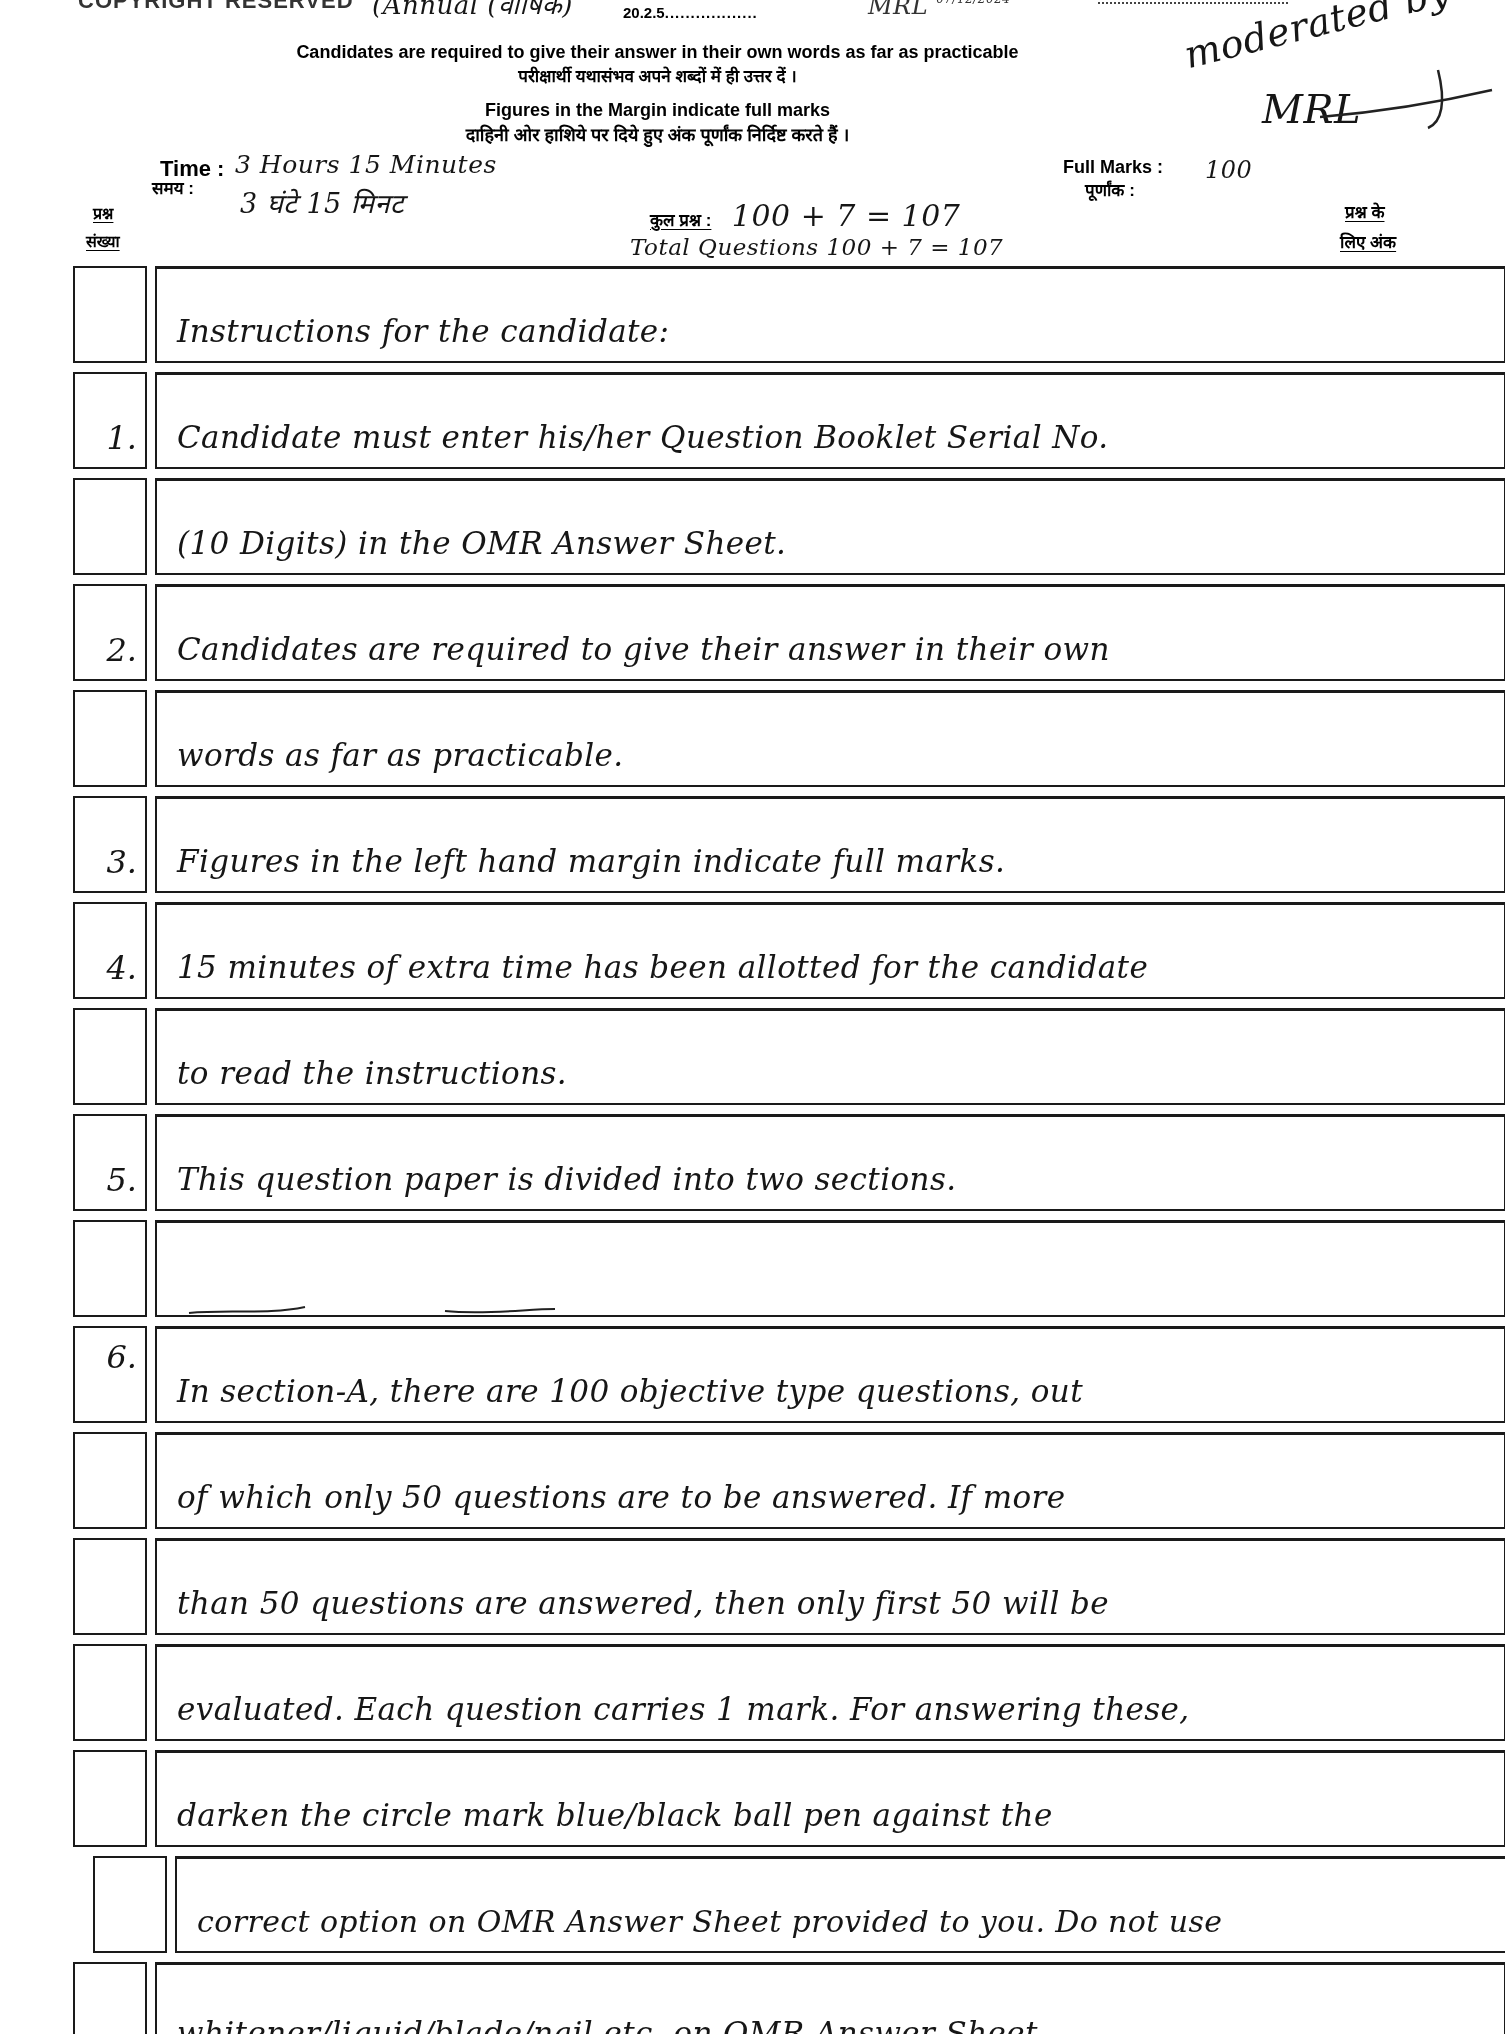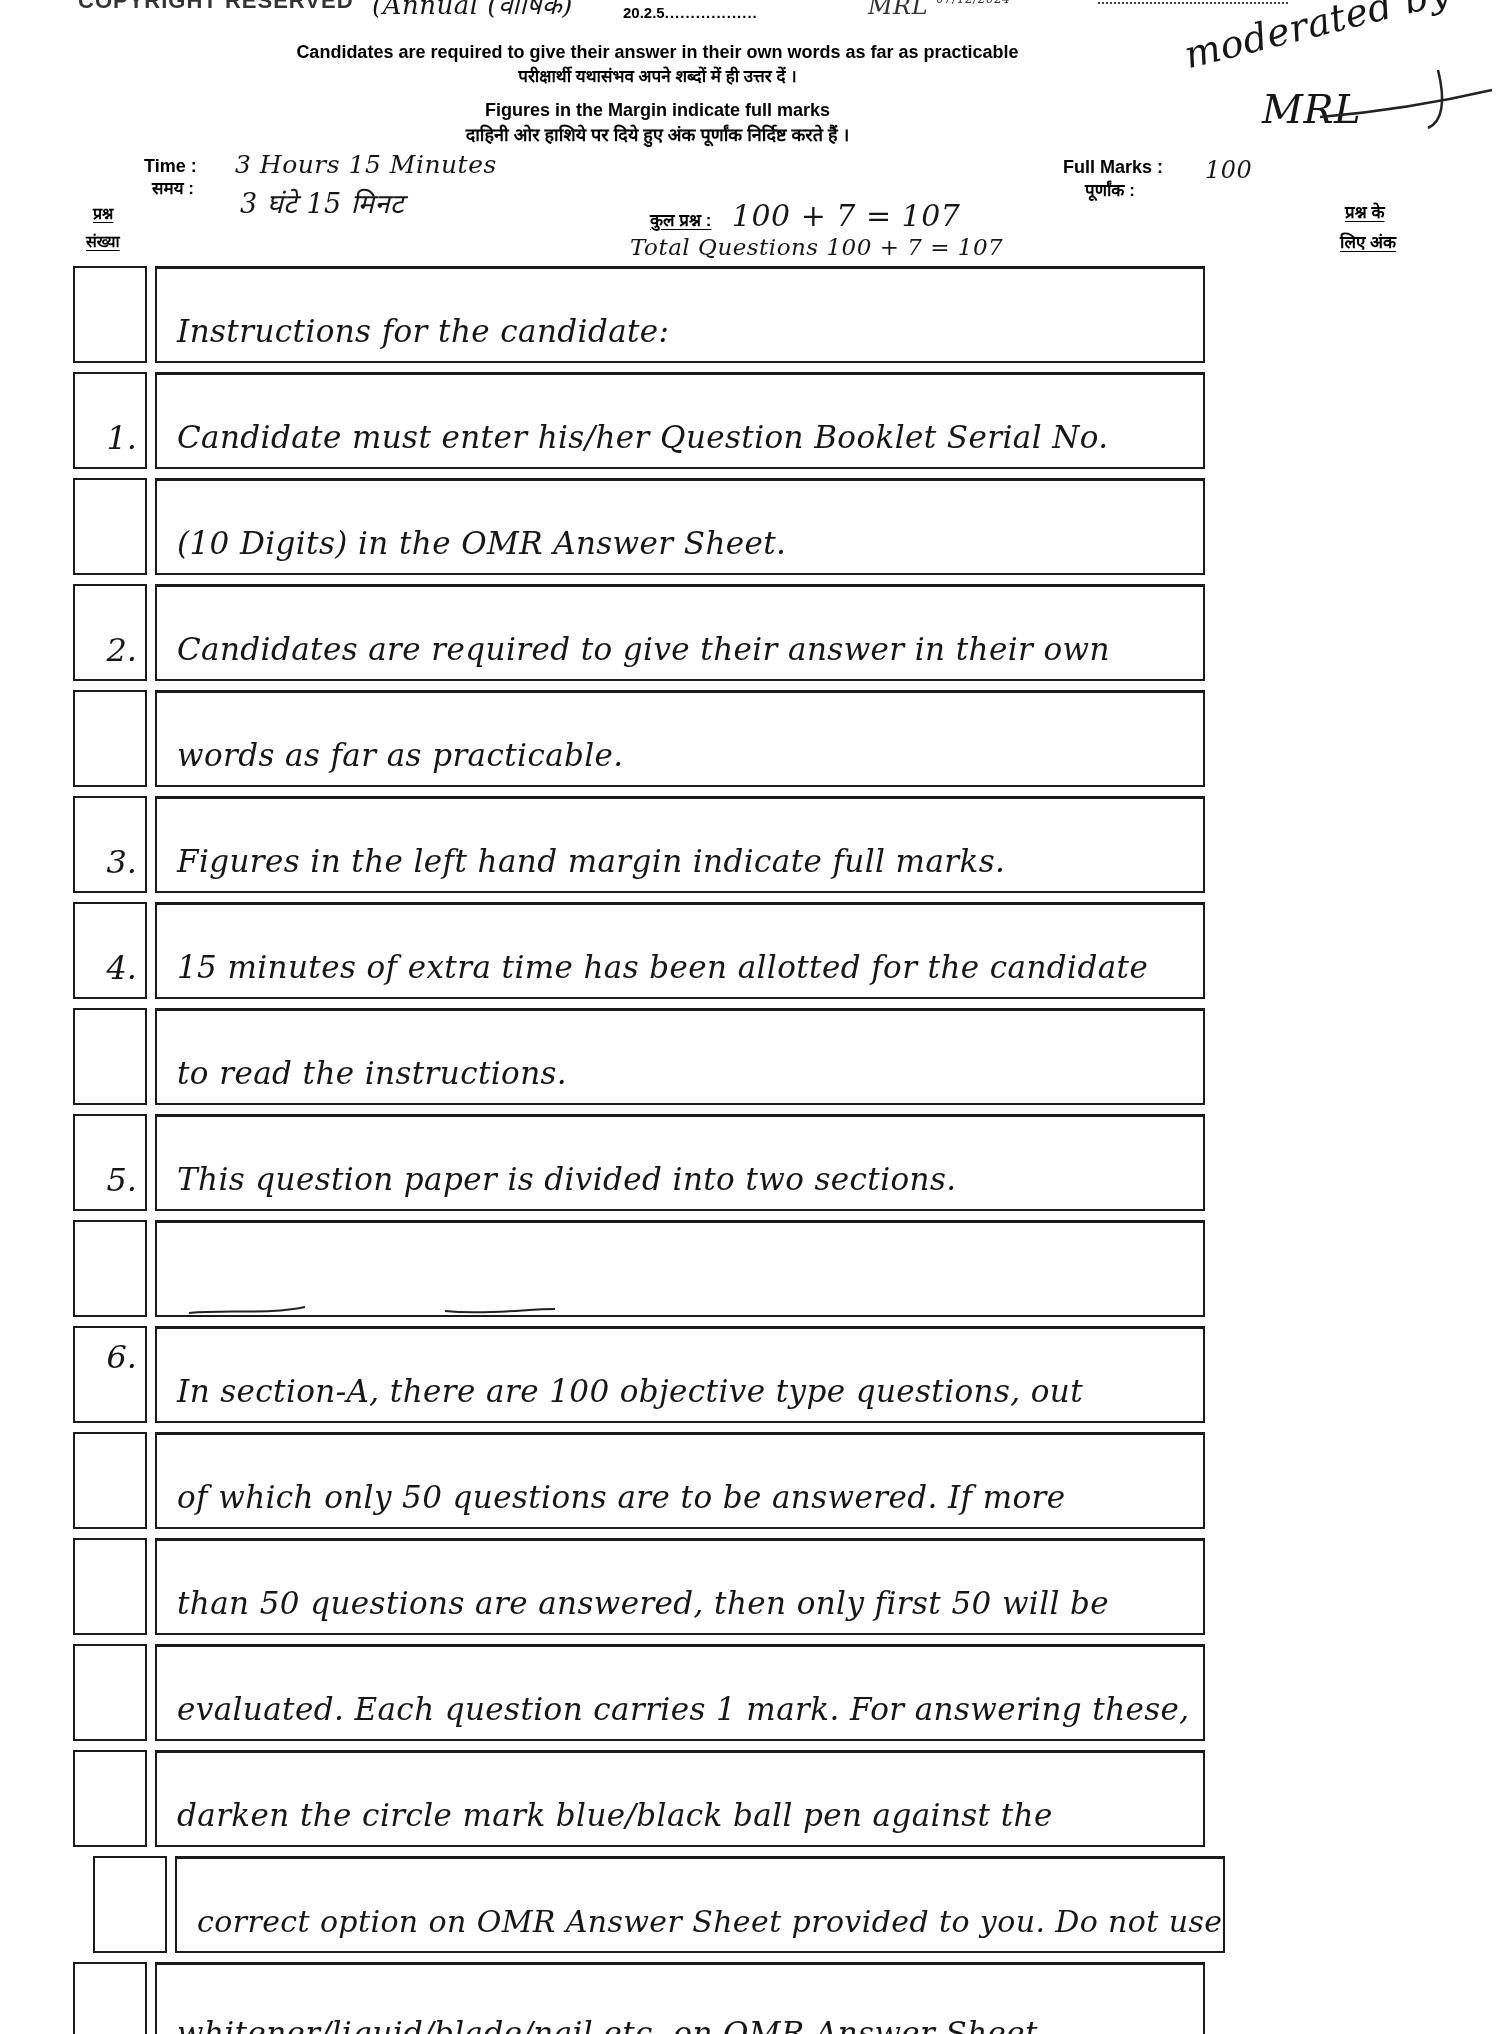--- a/index.html
+++ b/index.html
@@ -21,21 +21,21 @@
     }
     .dotted { border-bottom: 2px dotted #444; height: 0; }
     .uline { text-decoration: underline; text-underline-offset: 3px; }
 
     .row { position: absolute; left: 73px; width: 1262px; height: 101px; }
     .numbox {
       position: absolute; left: 0; top: 0; width: 74px; height: 97px;
       border: 2px solid #1a1a1a; box-sizing: border-box;
     }
     .textbox {
-      position: absolute; left: 82px; top: 0; width: 1050px; height: 97px;
+      position: absolute; left: 82px; top: 0; width: 1351px; height: 97px;
       border: 2px solid #1a1a1a; border-top-width: 3px; box-sizing: border-box;
     }
     .numtext {
       position: absolute; right: 8px; bottom: 10px;
       font-family: "DejaVu Serif", serif; font-style: italic; font-size: 32px; color: #161616;
     }
     .linetext {
       position: absolute; left: 20px; bottom: 12px; white-space: nowrap;
       font-family: "DejaVu Serif", serif; font-style: italic; font-size: 31px; color: #161616;
       letter-spacing: 0.4px;
@@ -67,21 +67,21 @@
   <div class="center-line print-bold" style="top:100px; font-size:18px; left:-95px;">Figures in the Margin indicate full marks</div>
   <div class="center-line print-bold" style="top:122px; font-size:18px; left:-95px;">दाहिनी ओर हाशिये पर दिये हुए अंक पूर्णांक निर्दिष्ट करते हैं ।</div>
 
   <div class="abs hand" style="left:1185px; top:34px; font-size:38px; transform:rotate(-14deg); transform-origin:left center;">moderated by</div>
   <div class="abs hand" style="left:1262px; top:86px; font-size:40px;">MRL</div>
   <svg class="abs" style="left:1320px; top:62px;" width="180" height="70" viewBox="0 0 180 70">
     <path d="M0 55 C 60 50, 120 40, 172 28" stroke="#222" stroke-width="2.5" fill="none"></path>
     <path d="M118 8 C 126 40, 122 60, 108 66" stroke="#222" stroke-width="2.5" fill="none"></path>
   </svg>
 
-  <div class="abs print-bold" style="left:144px; top:156px; font-size:18px;">Time :</div>
+  <div class="abs print-bold" style="left:160px; top:156px; font-size:22px;">Time :</div>
   <div class="abs print-bold" style="left:152px; top:176px; font-size:17px;">समय :</div>
   <div class="abs hand" style="left:235px; top:150px; font-size:25px;">3 Hours 15 Minutes</div>
   <div class="abs hand" style="left:240px; top:184px; font-size:27px;">3 घंटे 15 मिनट</div>
 
   <div class="abs print-bold" style="left:1063px; top:157px; font-size:18px;">Full Marks :</div>
   <div class="abs print-bold" style="left:1085px; top:178px; font-size:17px;">पूर्णांक :</div>
   <div class="abs hand" style="left:1205px; top:156px; font-size:24px;text-align:center;">100</div>
 
   <div class="abs print-bold uline" style="left:93px; top:202px; font-size:16px;">प्रश्न</div>
   <div class="abs print-bold uline" style="left:86px; top:230px; font-size:16px;">संख्या</div>

